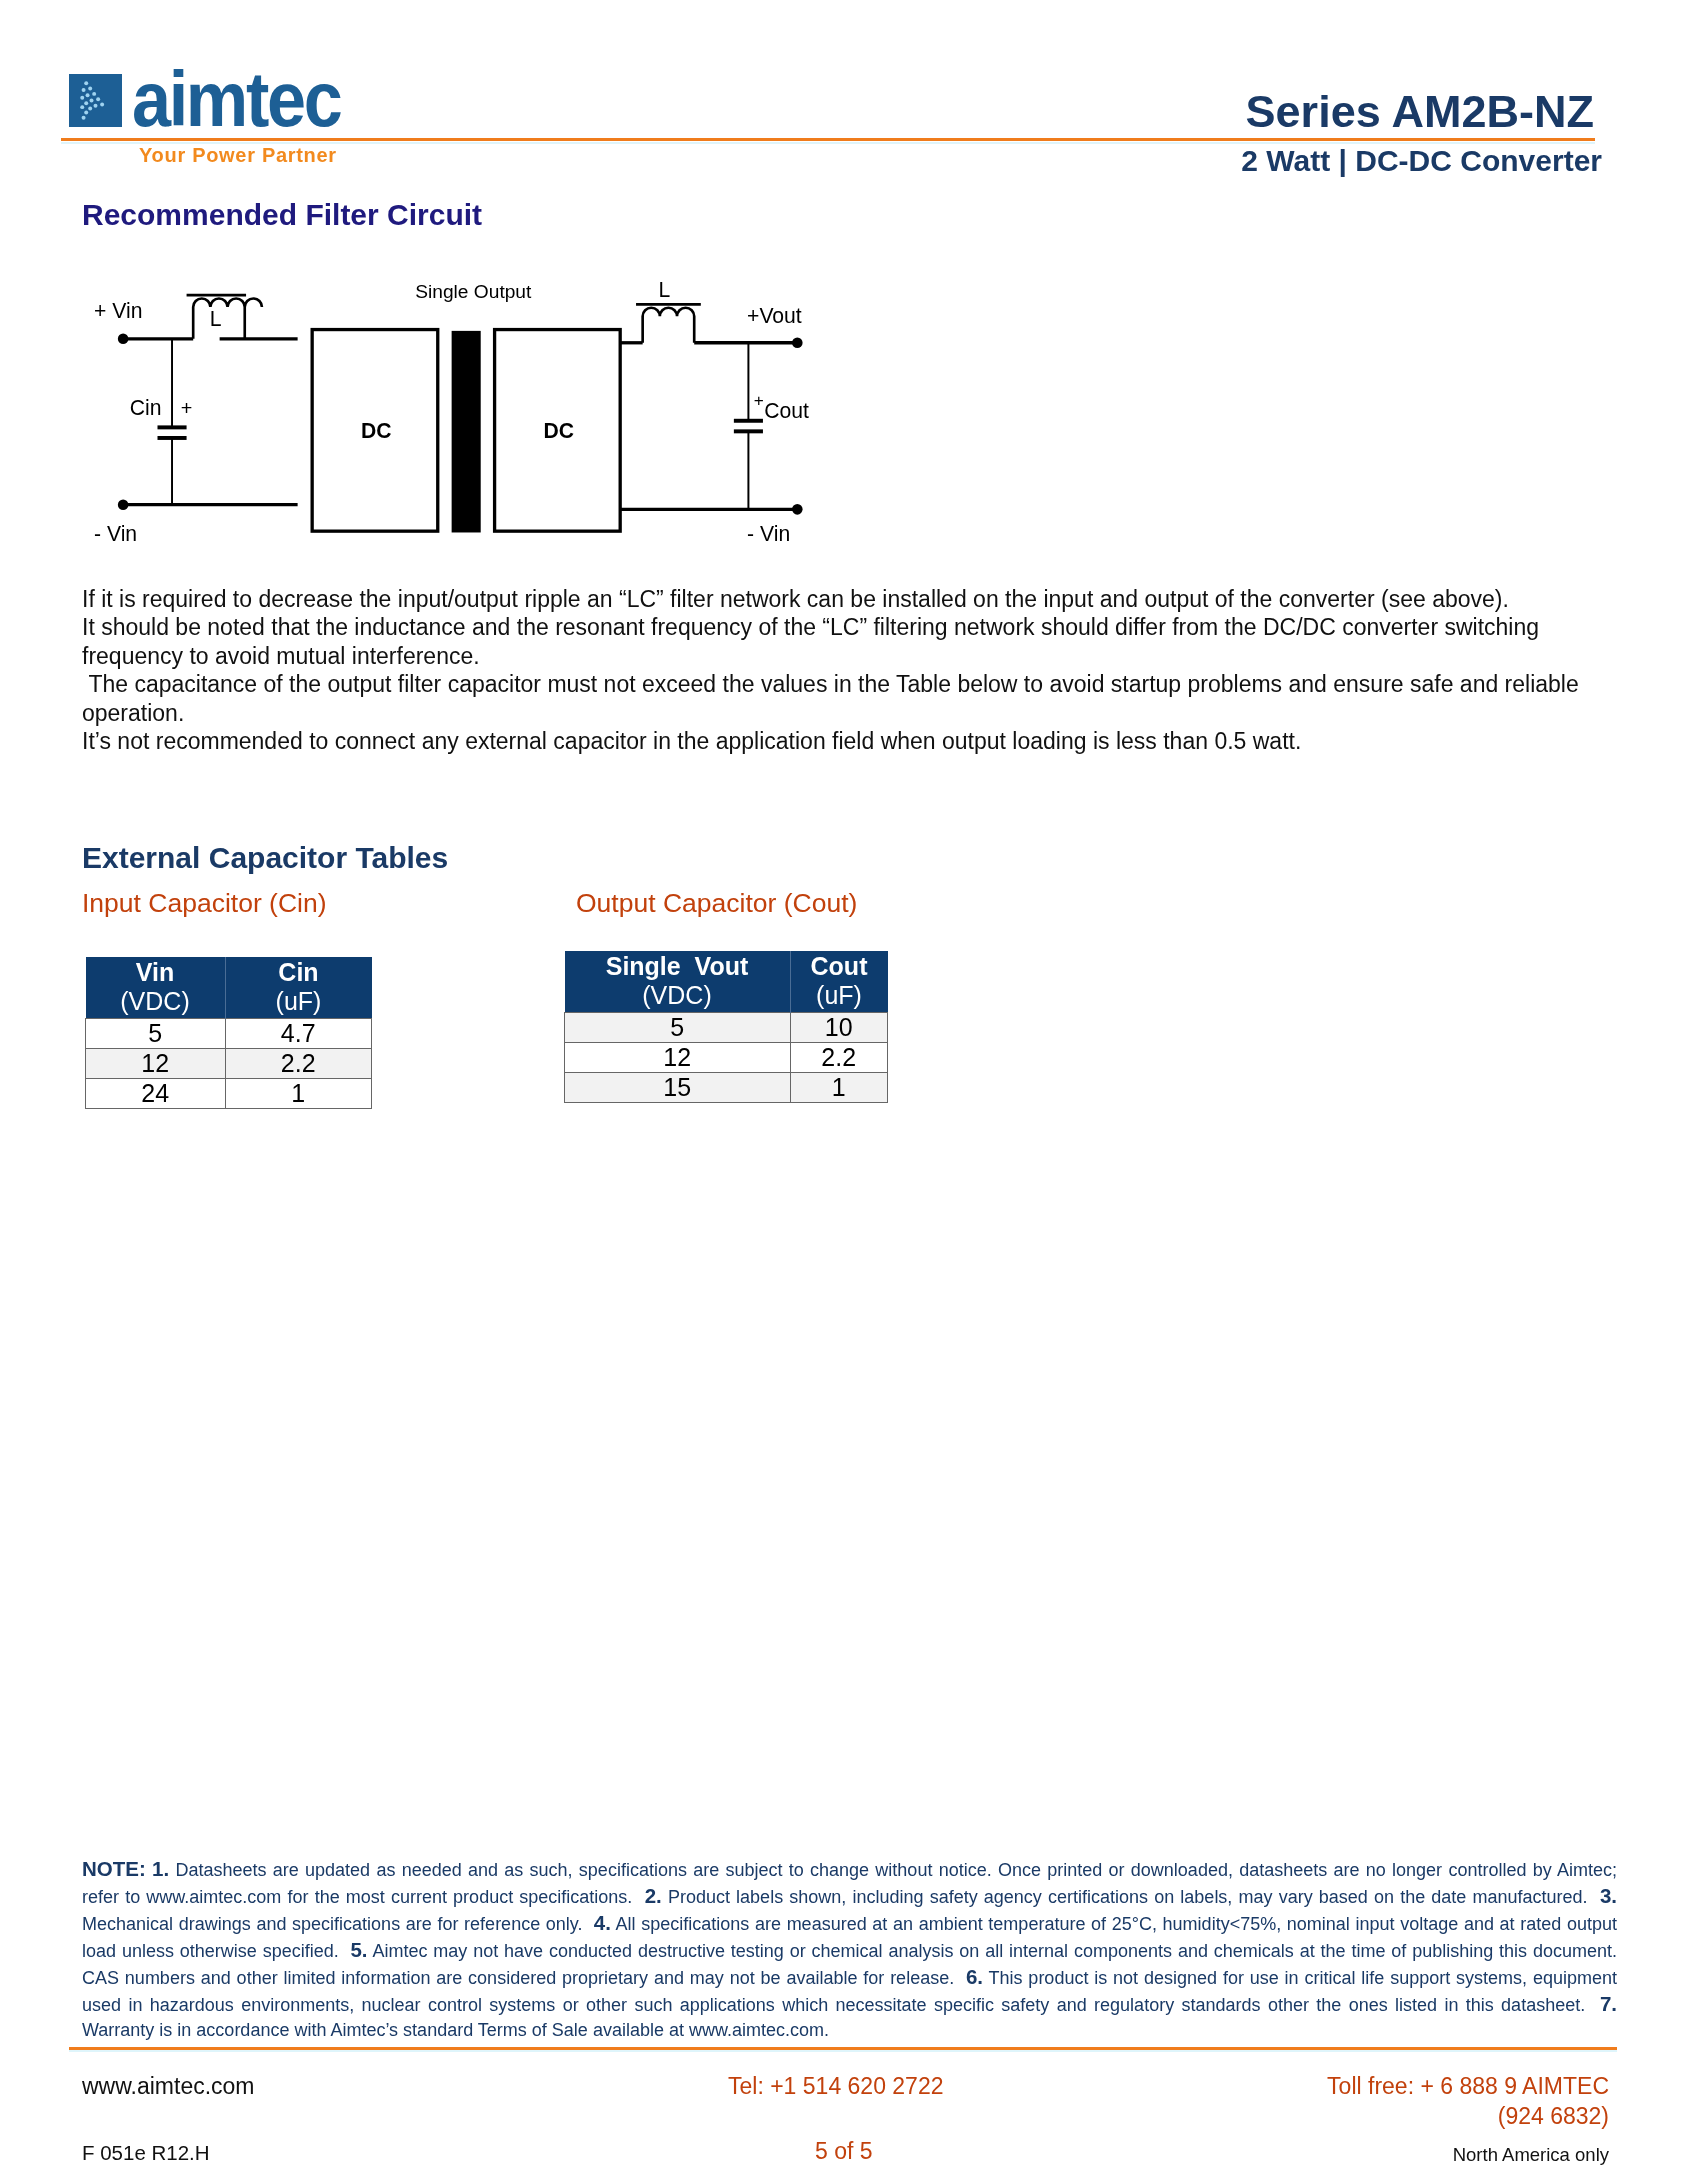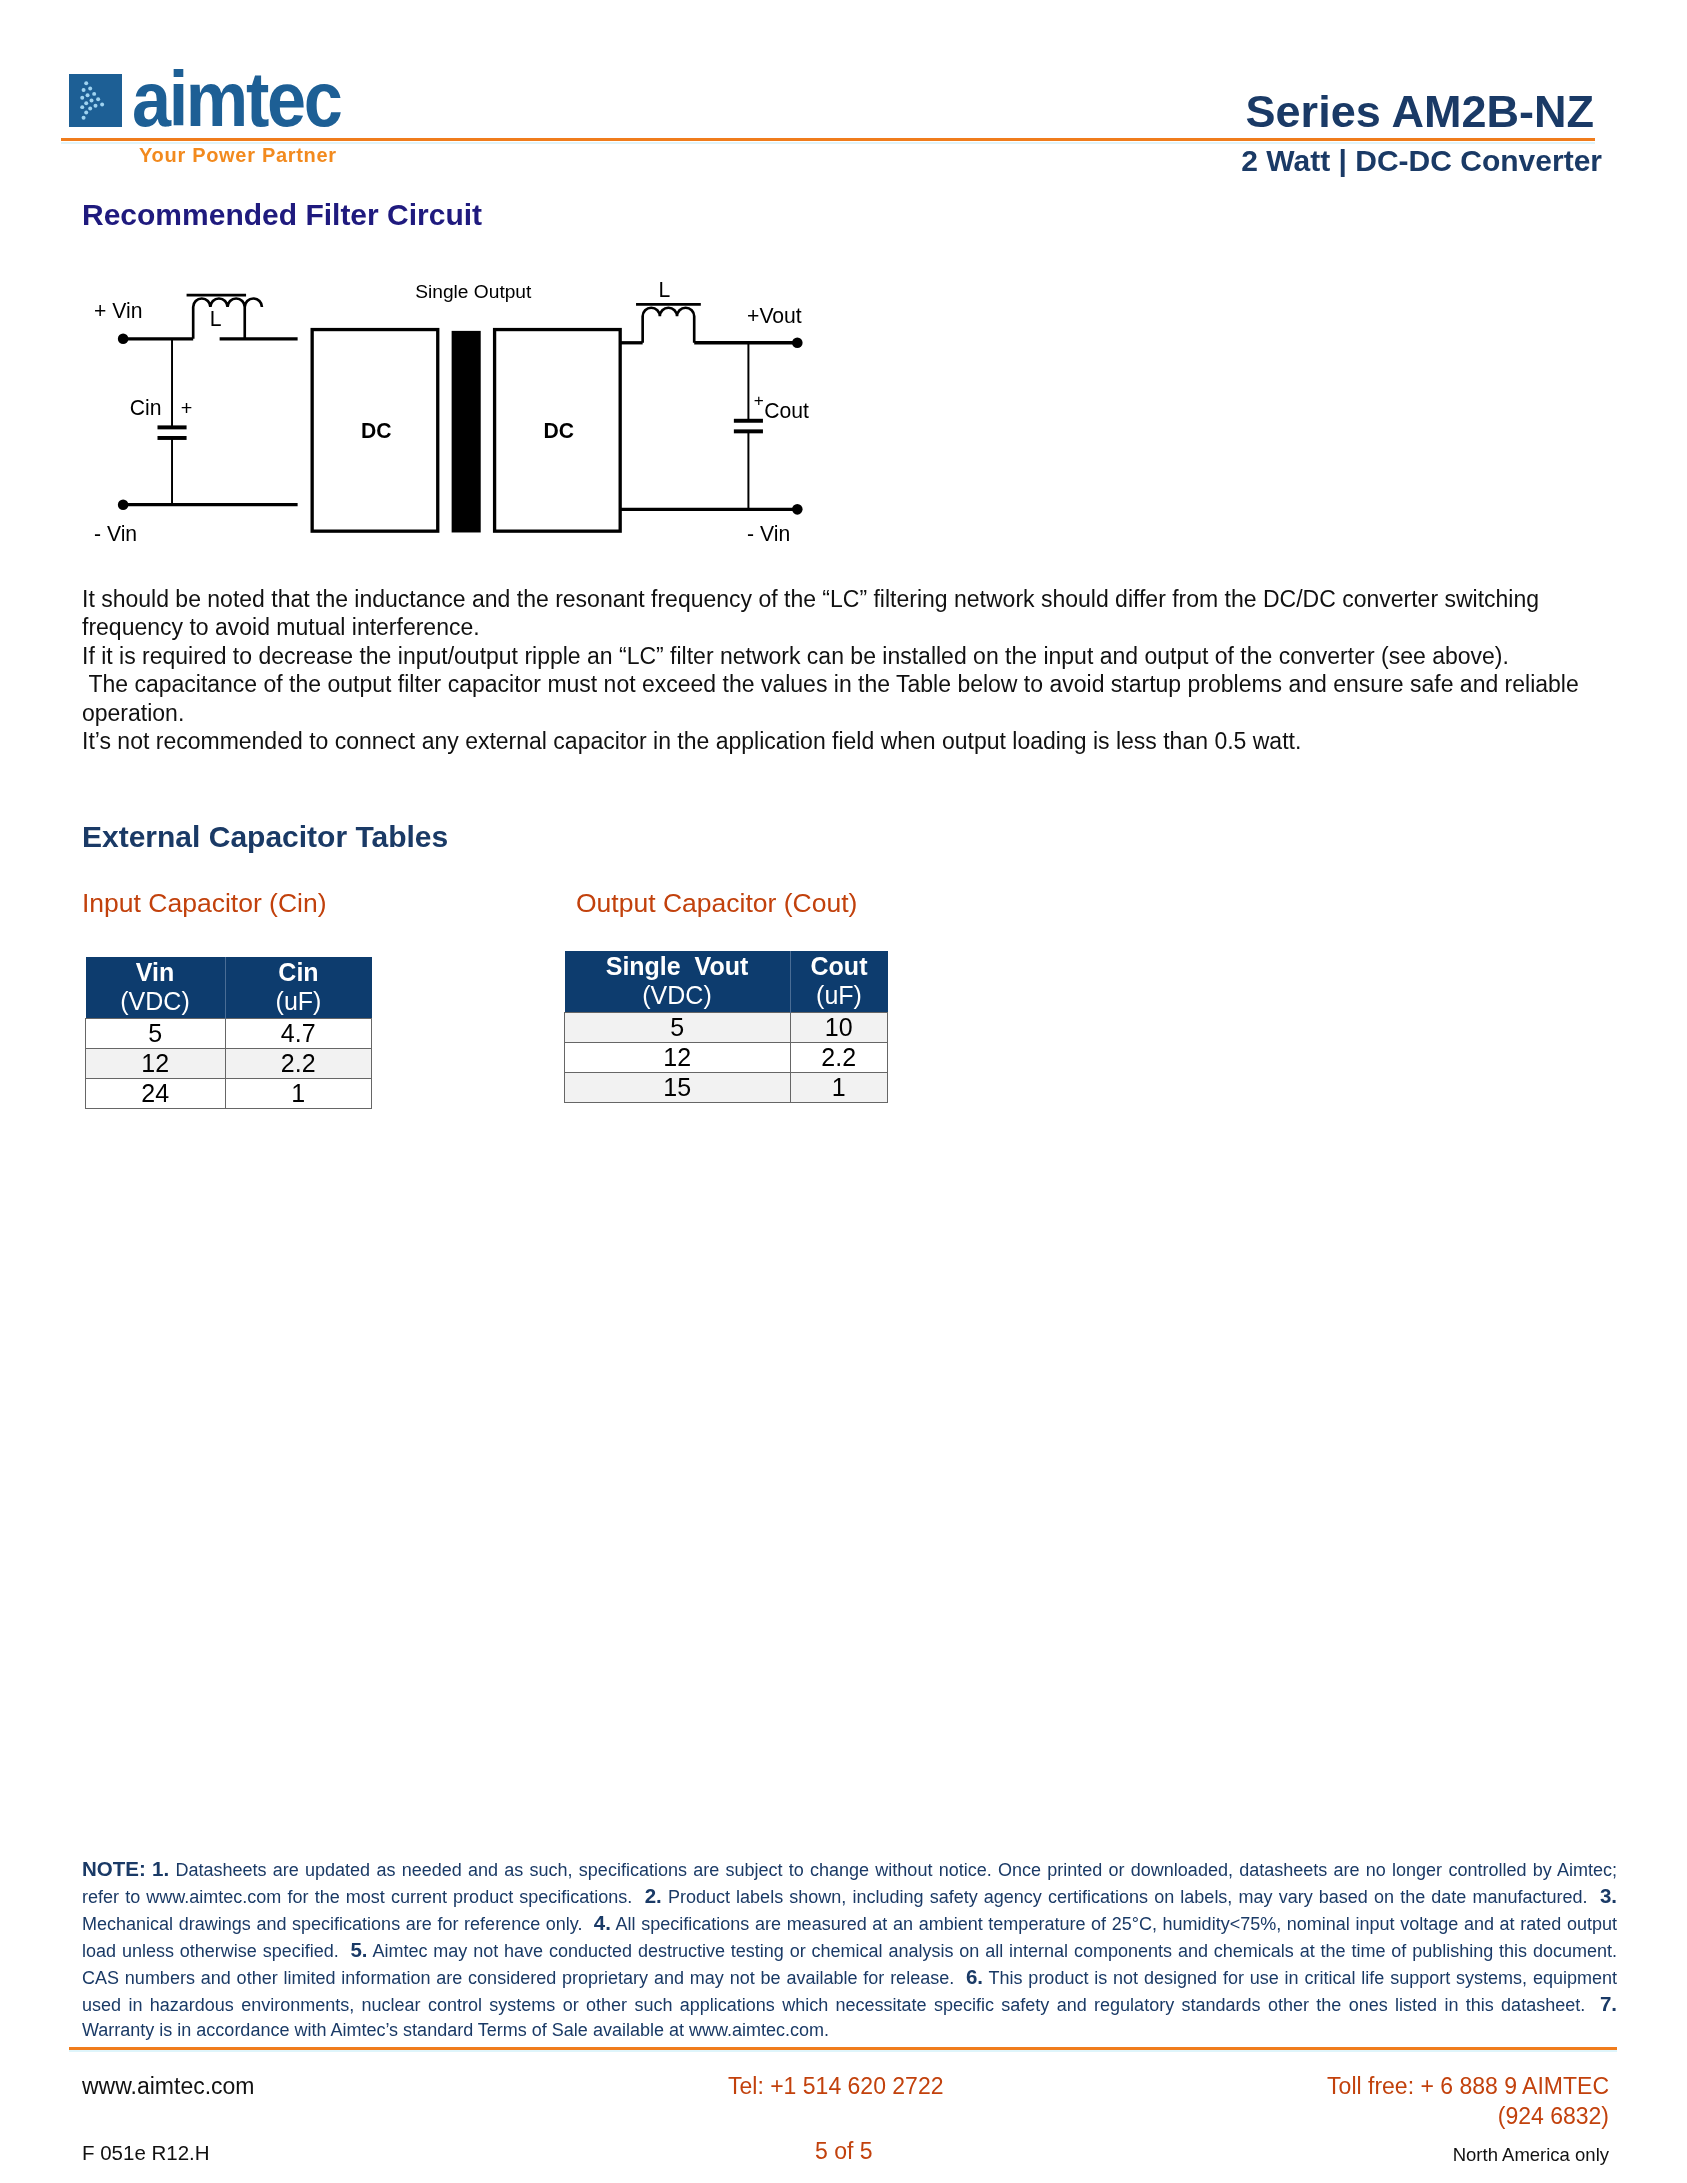--- a/index.html
+++ b/index.html
@@ -134,27 +134,27 @@
   <text x="76" y="208" font-size="32">Cin</text>
   <text x="153" y="208" font-size="30">+</text>
   <text x="0" y="0"></text>
   <text x="1020" y="194" font-size="26">+</text>
   <text x="1036" y="212" font-size="32">Cout</text>
   <text x="426" y="242" font-size="32" font-weight="bold">DC</text>
   <text x="702" y="242" font-size="32" font-weight="bold">DC</text>
 </svg>
 
 <div class="abs body-text">
+  <p>If it is required to decrease the input/output ripple an “LC” filter network can be installed on the input and output of the converter (see above).</p>
   <p>It should be noted that the inductance and the resonant frequency of the “LC” filtering network should differ from the DC/DC converter switching frequency to avoid mutual interference.</p>
-  <p>If it is required to decrease the input/output ripple an “LC” filter network can be installed on the input and output of the converter (see above).</p>
   <p style="white-space:pre-wrap;"> The capacitance of the output filter capacitor must not exceed the values in the Table below to avoid startup problems and ensure safe and reliable operation.</p>
   <p>It’s not recommended to connect any external capacitor in the application field when output loading is less than 0.5 watt.</p>
 </div>
 
-<div class="abs h-section2" style="left:82px; top:820px;text-align:center;">External Capacitor Tables</div>
+<div class="abs h-section2" style="left:82px; top:841px;text-align:center;">External Capacitor Tables</div>
 <div class="abs h-sub" style="left:82px; top:888px;">Input Capacitor (Cin)</div>
 <div class="abs h-sub" style="left:576px; top:888px;">Output Capacitor (Cout)</div>
 
 <table class="cap" style="left:85px; top:957px; width:287px;">
   <thead>
     <tr>
       <th style="width:139px;">
         <span class="th-main">Vin</span>
         <span>(VDC)</span>
       </th>

